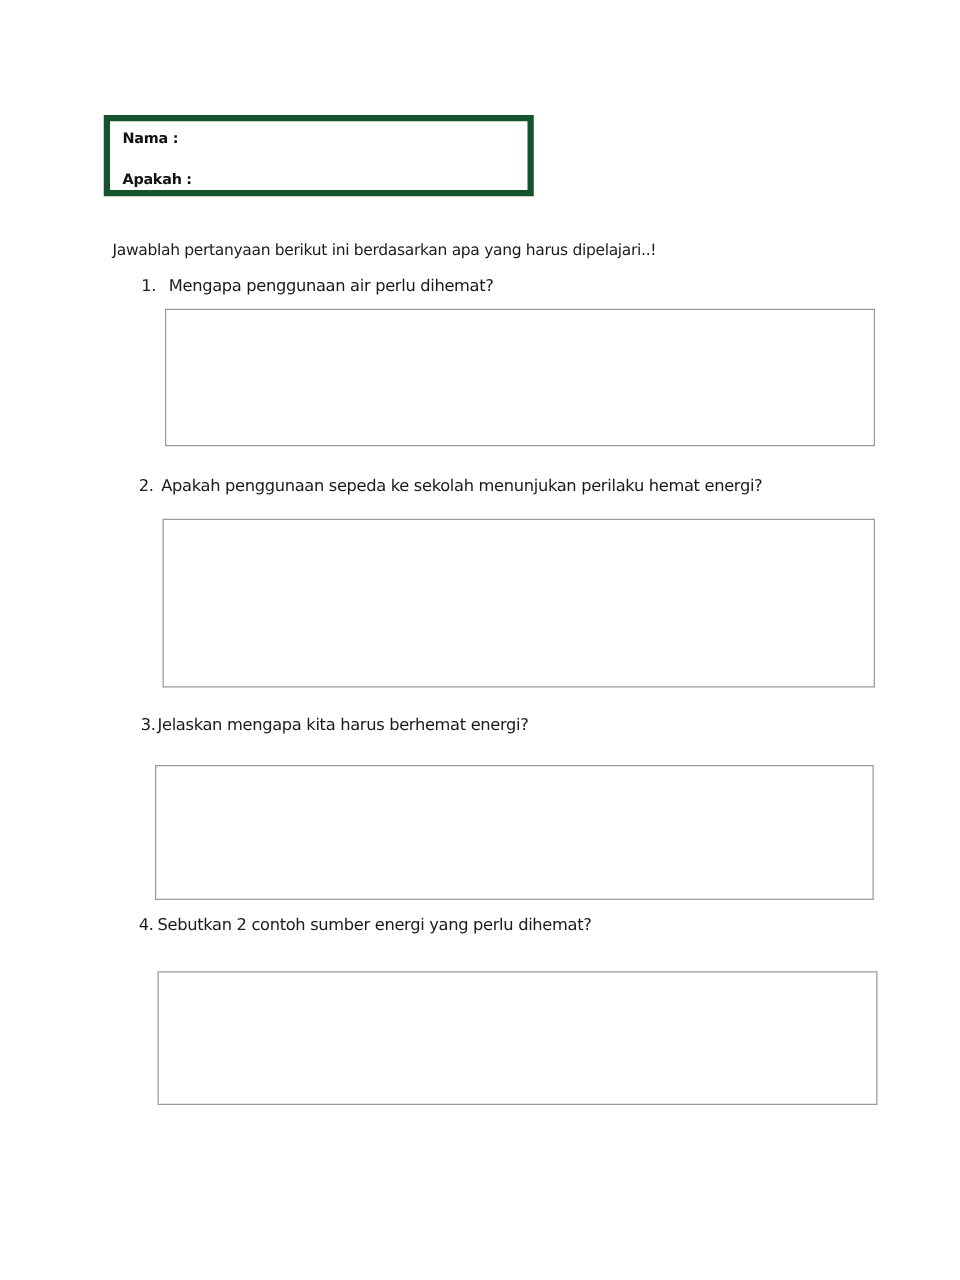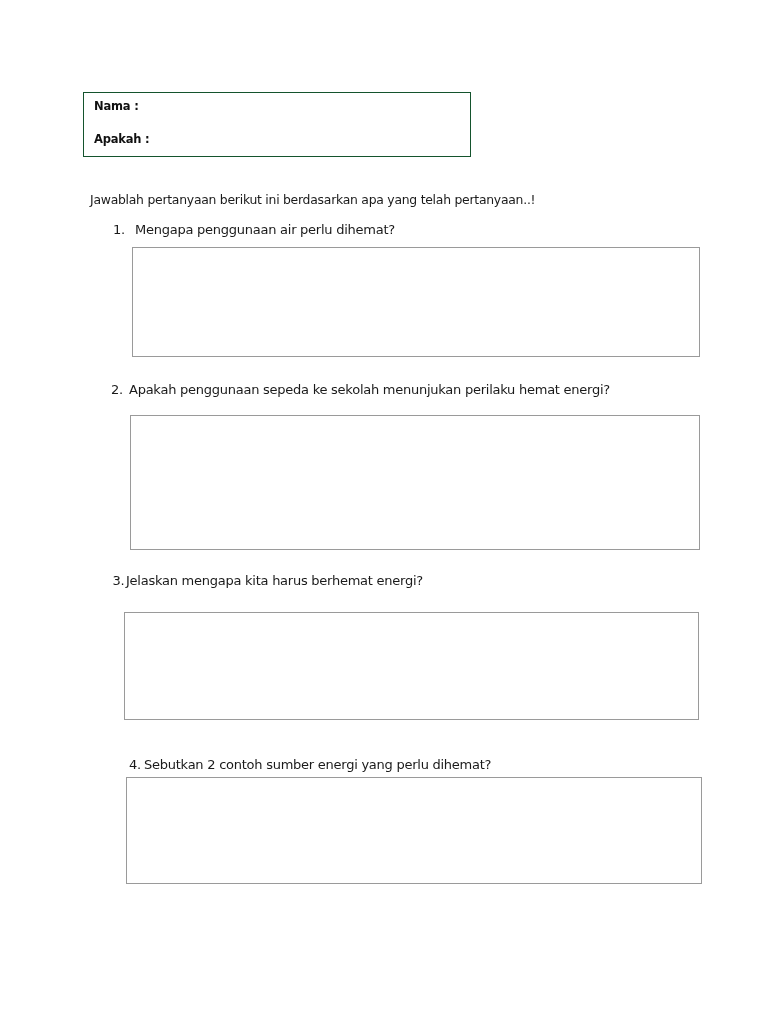--- a/index.html
+++ b/index.html
@@ -10,22 +10,22 @@
     body {
       width: 768px;
       height: 1024px;
       position: relative;
       overflow: hidden;
       font-family: "DejaVu Sans", sans-serif;
       color: #1a1a1a;
     }
     .abs { position: absolute; }
     .idbox {
-      left: 83px; top: 92px; width: 388px; height: 65px;
-      border: 1px solid #14532d;
+      left: 83px; top: 92px; width: 344px; height: 65px;
+      border: 5px solid #14532d;
       box-sizing: border-box;
     }
     .idlabel {
       font-size: 11.5px;
       font-weight: bold;
       color: #111;
       letter-spacing: -0.2px;
     }
     .instr {
       left: 90px; top: 192px;
@@ -46,33 +46,33 @@
     }
   </style>
 </head>
 <body>
 
 <div class="abs idbox">
   <div class="abs idlabel" style="left:10px; top:6px;">Nama :</div>
   <div class="abs idlabel" style="left:10px; top:39px;">Apakah :</div>
 </div>
 
-<div class="abs instr">Jawablah pertanyaan berikut ini berdasarkan apa yang telah pertanyaan..!</div>
+<div class="abs instr">Jawablah pertanyaan berikut ini berdasarkan apa yang harus dipelajari..!</div>
 
 <div class="abs q" style="left:113px; top:222px;">
   <span class="num" style="width:22px;">1.</span><span>Mengapa penggunaan air perlu dihemat?</span>
 </div>
 <div class="abs ans" style="left:132px; top:247px; width:568px; height:110px;"></div>
 
 <div class="abs q" style="left:111px; top:382px;">
   <span class="num" style="width:18px;">2.</span><span>Apakah penggunaan sepeda ke sekolah menunjukan perilaku hemat energi?</span>
 </div>
 <div class="abs ans" style="left:130px; top:415px; width:570px; height:135px;"></div>
 
 <div class="abs q" style="left:111px; top:573px;text-align:center;">
   <span class="num" style="width:15px;">3.</span><span>Jelaskan mengapa kita harus berhemat energi?</span>
 </div>
 <div class="abs ans" style="left:124px; top:612px; width:575px; height:108px;"></div>
 
-<div class="abs q" style="left:129px; top:733px;margin-top:24px;">
+<div class="abs q" style="left:111px; top:733px;">
   <span class="num" style="width:15px;">4.</span><span>Sebutkan 2 contoh sumber energi yang perlu dihemat?</span>
 </div>
 <div class="abs ans" style="left:126px; top:777px; width:576px; height:107px;"></div>
 
 </body></html>

